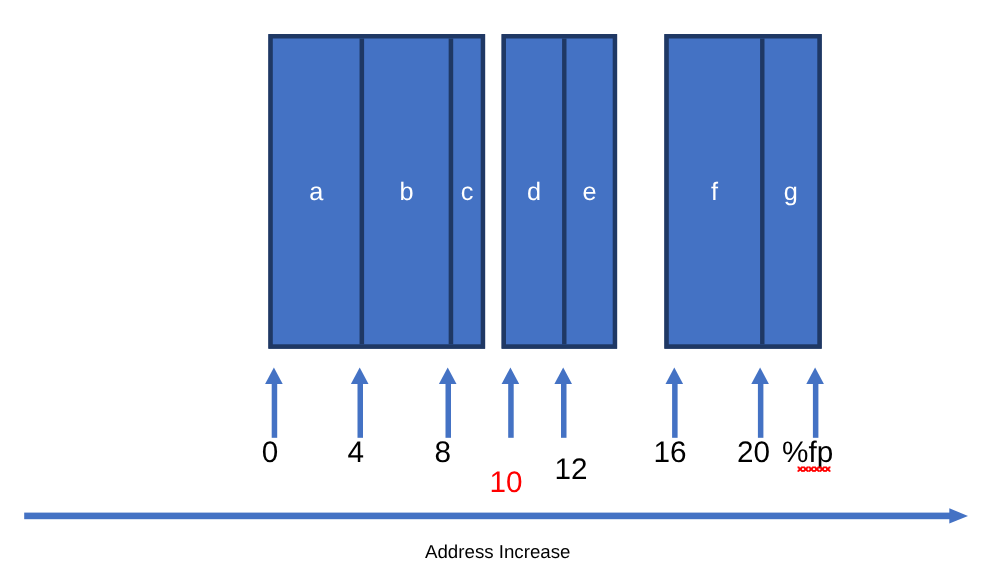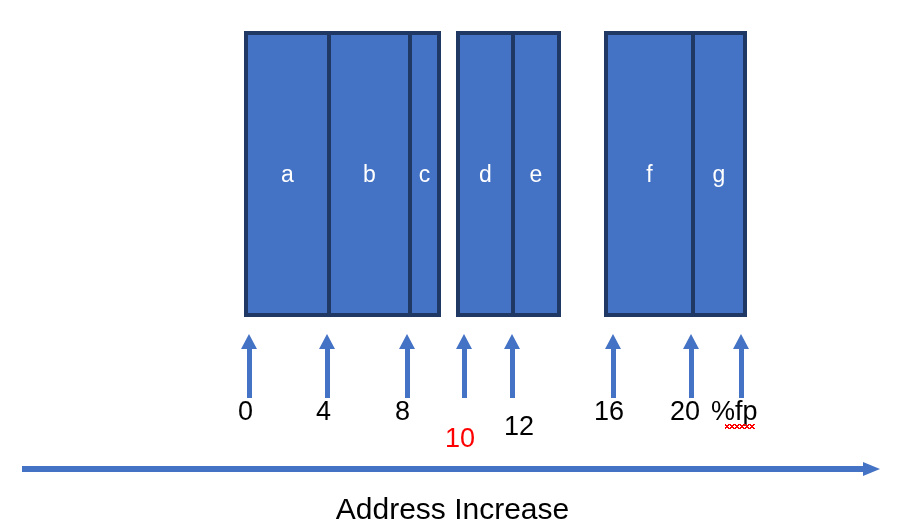--- a/index.html
+++ b/index.html
@@ -123,21 +123,21 @@
     border-top: 7px solid transparent;
     border-bottom: 7px solid transparent;
     border-left: 17px solid #4472C4;
   }
   #axis-caption {
     position: absolute;
     top: 492px;
     left: 0;
     width: 905px;
     text-align: center;
-    font-size: 30px;
+    font-size: 17px;
     color: #000000;
     font-family: "Liberation Sans", sans-serif;
   }
 </style>
 </head>
 <body>
 
 <div id="canvas">
 
   <div id="blocks-layer">

